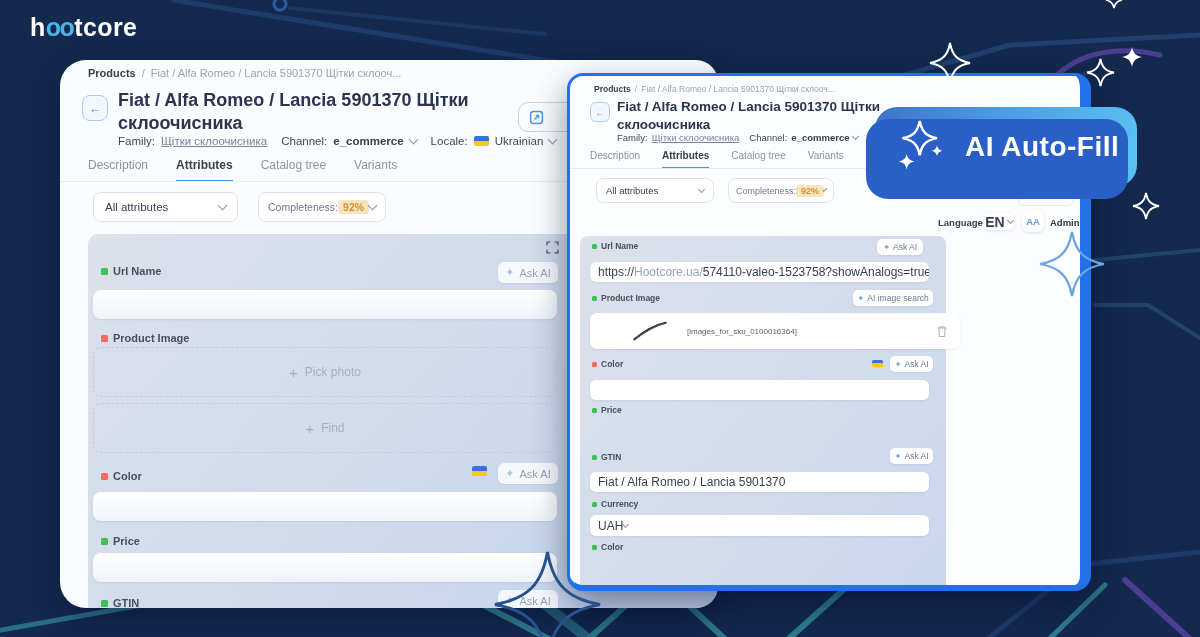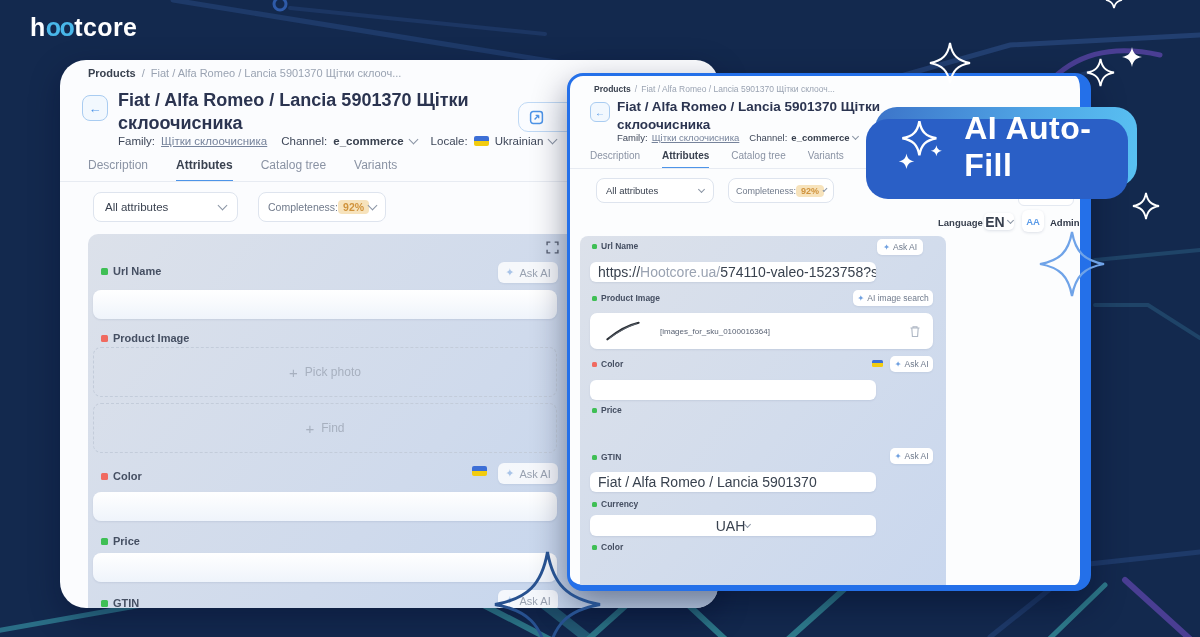--- a/index.html
+++ b/index.html
@@ -81,35 +81,35 @@
   .w2 .toolbtn{position:absolute;left:448px;top:114px;width:54px;height:14px;background:#FFF;border:1px solid #E4E9F1;border-radius:6px;}
   .w2 .lang-label{position:absolute;left:368px;top:141px;font-size:9.5px;color:#39414F;font-weight:600;}
   .w2 .lang-pill{position:absolute;left:414px;top:137px;width:30px;height:17px;background:#FFF;border-radius:5px;box-shadow:0 1px 3px rgba(40,60,100,.15);display:flex;align-items:center;justify-content:center;gap:3px;font-size:14px;font-weight:700;color:#39414F;}
   .w2 .avatar{position:absolute;left:452px;top:134px;width:22px;height:22px;background:#FFF;border-radius:6px;box-shadow:0 1px 3px rgba(40,60,100,.15);display:flex;align-items:center;justify-content:center;font-size:9.5px;font-weight:700;color:#5B9BE8;}
   .w2 .user{position:absolute;left:480px;top:141px;width:32px;font-size:9.5px;font-weight:600;color:#2F3747;white-space:nowrap;overflow:hidden;}
   .w2 .panel{position:absolute;left:10px;top:160px;width:366px;height:349px;border-radius:8px 8px 0 0;
              background:linear-gradient(130deg,#DCE1EA 0%,#D2DCEC 55%,#C9D7EE 100%);}
   .w2 .lr{position:absolute;font-size:8.5px;}
   .w2 .askai{position:absolute;height:16px;font-size:8.5px;gap:3px;border-radius:5px;color:#6F7A8C;background:#FFF;}
   .w2 .askai .spk{color:#6FA0E0;}
-  .w2 .inp{position:absolute;left:10px;width:286px;height:20px;background:#FFF;border-radius:6px;box-shadow:0 1px 2px rgba(50,70,110,.10);
-           font-size:14px;color:#39424F;display:flex;align-items:center;padding:0 8px;box-sizing:border-box;white-space:nowrap;overflow:hidden;}
+  .w2 .inp{position:absolute;left:10px;width:339px;height:20px;background:#FFF;border-radius:6px;box-shadow:0 1px 2px rgba(50,70,110,.10);
+           font-size:12px;color:#39424F;display:flex;align-items:center;padding:0 8px;box-sizing:border-box;white-space:nowrap;overflow:hidden;}
   .w2 .inp .dim{color:#9AA3B2;}
-  .w2 .sel{justify-content:center;}
-  .w2 .imgrow{position:absolute;left:10px;top:77px;width:343px;height:36px;background:#FFF;border-radius:7px;box-shadow:0 1px 2px rgba(50,70,110,.10);display:flex;align-items:center;}
+  .w2 .sel{justify-content:flex-start;}
+  .w2 .imgrow{position:absolute;left:10px;top:77px;width:343px;height:36px;background:#FFF;border-radius:7px;box-shadow:0 1px 2px rgba(50,70,110,.10);display:flex;align-items:center;padding-left:27px;}
   .w2 .imgrow .fname{font-size:8px;color:#5A6374;margin-left:18px;}
   .w2 .imgrow .thumb{margin-left:14px;}
   .w2 .imgrow .trash{margin-left:auto;margin-right:12px;}
 
   
   .badge{position:absolute;left:875px;top:107px;width:262px;height:80px;z-index:40;border-radius:22px;
          background:linear-gradient(100deg,#3C74C9 0%,#4FA3E4 55%,#59C2F3 100%);
          display:flex;align-items:center;padding-left:20px;box-sizing:border-box;gap:14px;}
   .badge::before{content:"";position:absolute;inset:0;border-radius:22px;background:#2A5FC6;transform:translate(-9px,12px);z-index:-1;}
-  .badge .label{font-size:32px;font-weight:700;color:#FFF;letter-spacing:.5px;}
+  .badge .label{font-size:28px;font-weight:700;color:#FFF;letter-spacing:.5px;}
 </style>
 </head>
 <body>
 
 <svg width="0" height="0" style="position:absolute" aria-hidden="true">
   <defs>
     <path id="spk" d="M50 0 C55.5 31 69 44.5 100 50 C69 55.5 55.5 69 50 100 C44.5 69 31 55.5 0 50 C31 44.5 44.5 31 50 0 Z"></path>
   </defs>
 </svg>
 

